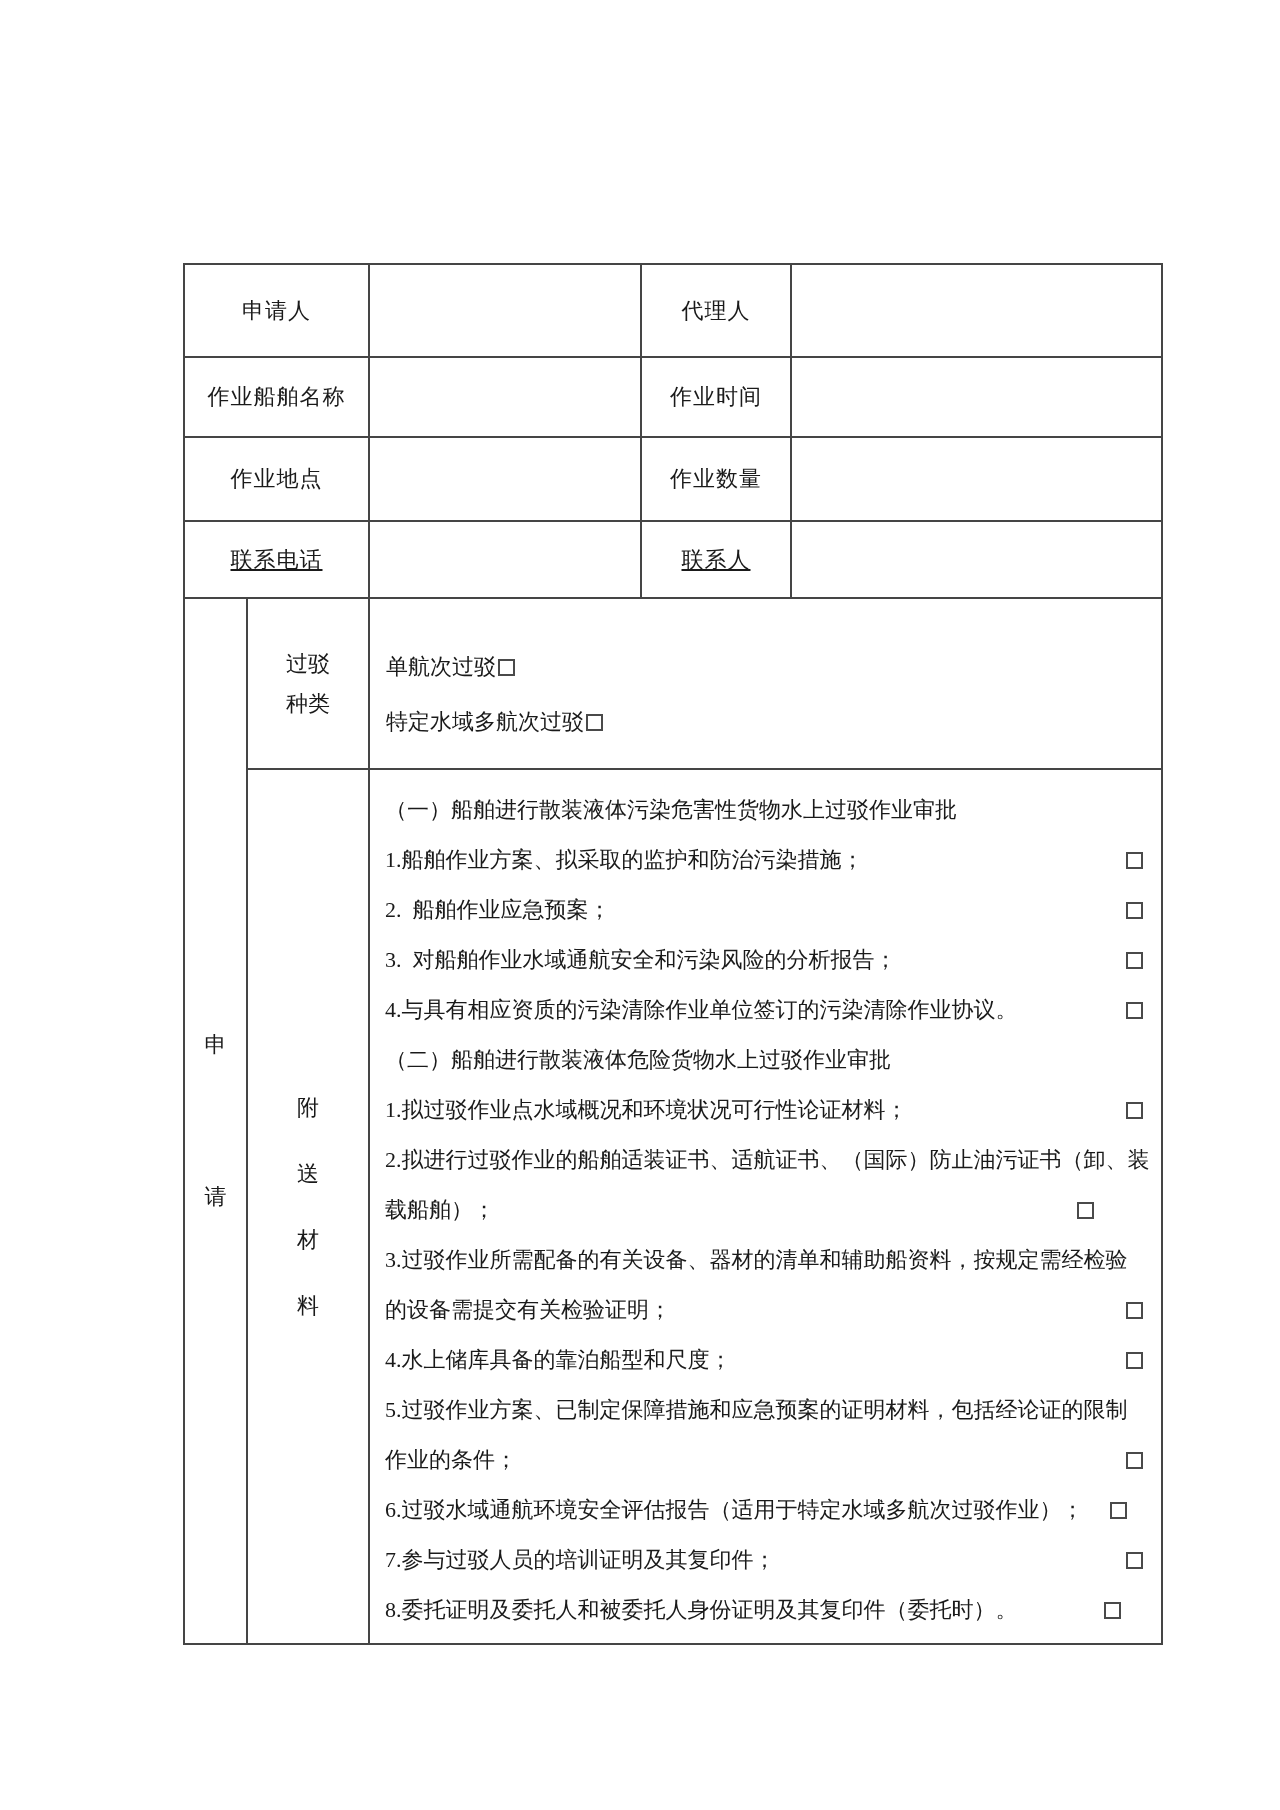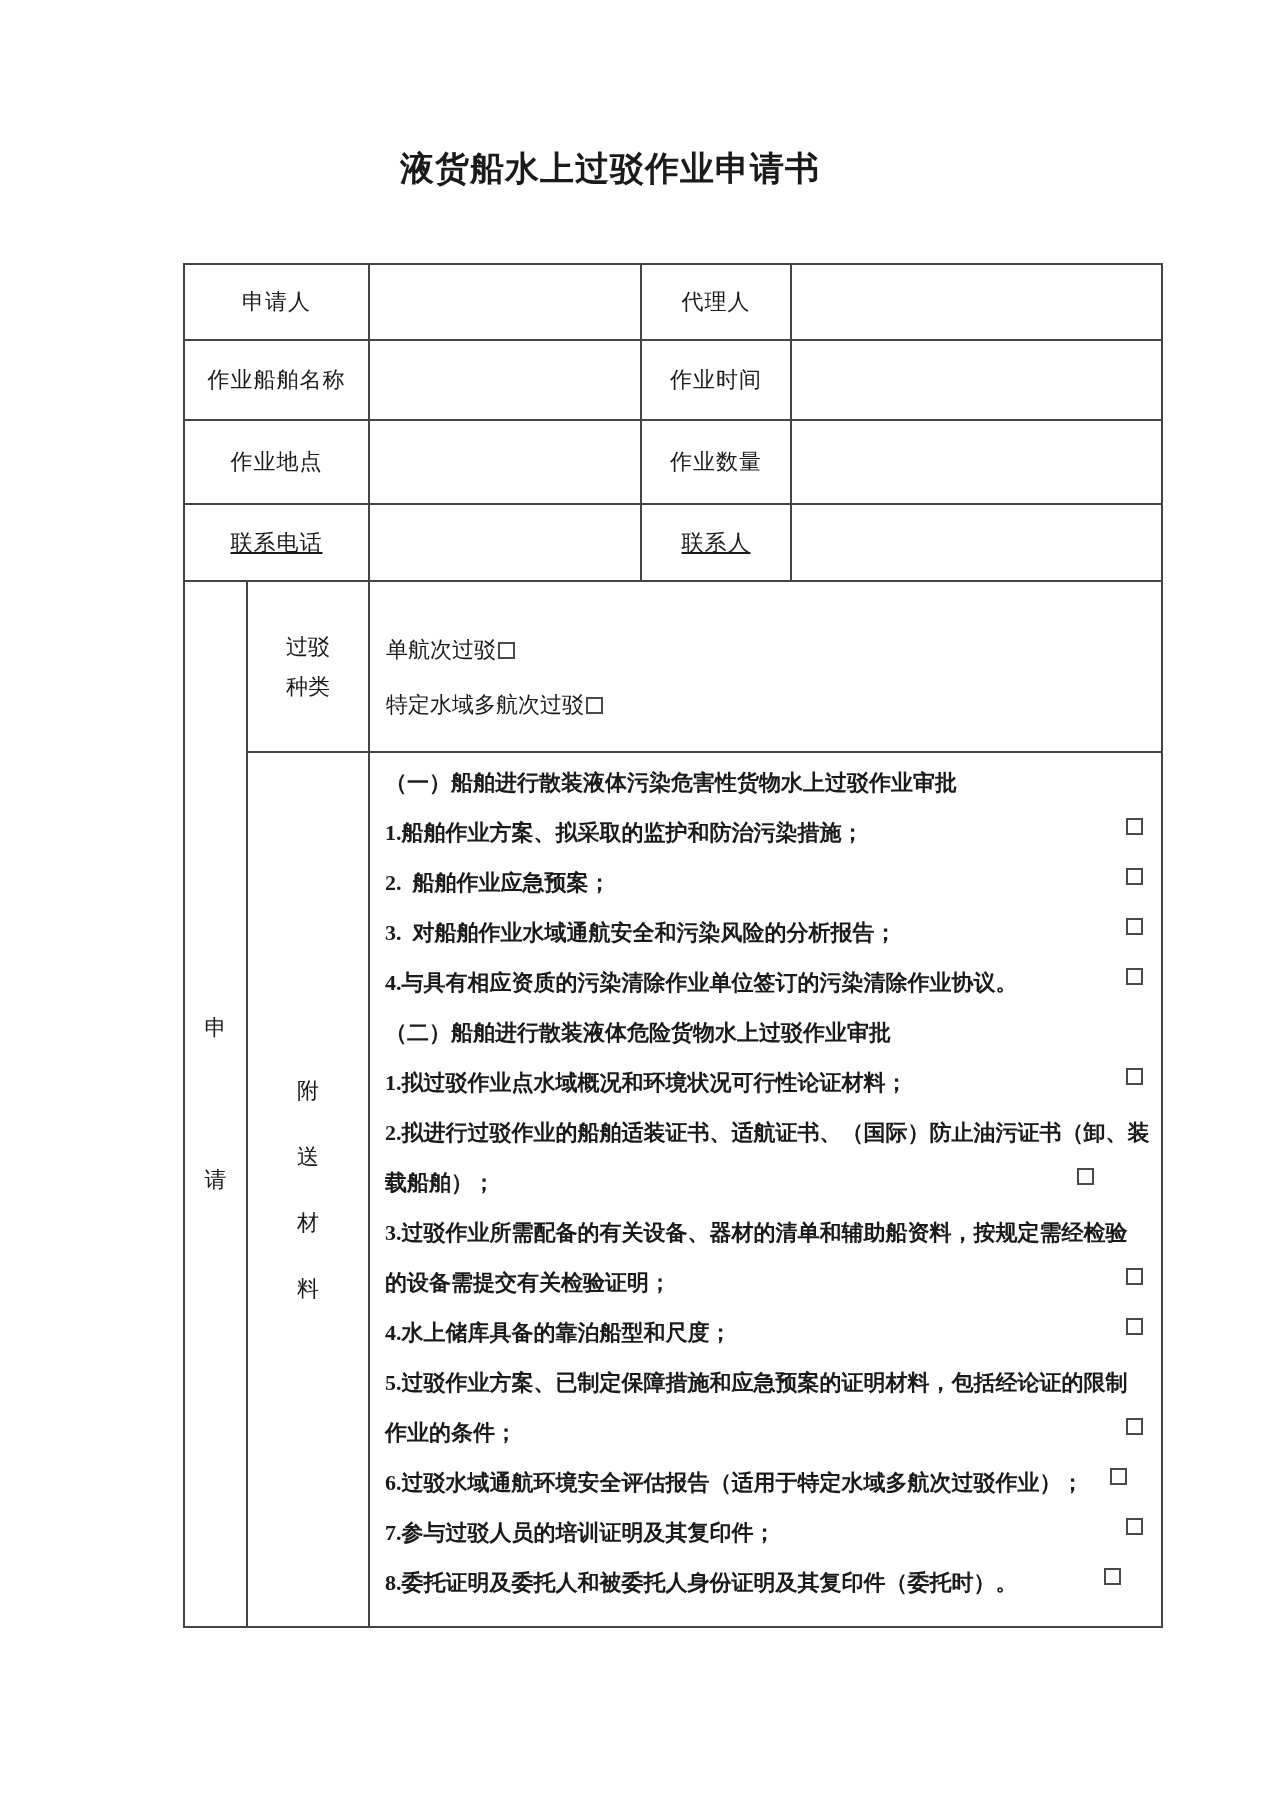--- a/index.html
+++ b/index.html
@@ -38,21 +38,21 @@
   }
   table.form td{
     border:2px solid var(--border-color);
     vertical-align:middle;
   }
   td.lbl{
     text-align:center;
     letter-spacing:1px;
   }
   td.val{background:var(--bg-color);}
-  .r1{height:76px;}
+  .r1{height:93px;}
   .r2{height:80px;}
   .r3{height:84px;padding-left:12px;}
   .r4{height:77px;text-decoration:underline;}
   .r-type{height:171px;}
   .r-mat{height:875px;}
   
   td.side-cell{text-align:center;}
   .vstack{
     display:flex;flex-direction:column;
     align-items:center;justify-content:center;
@@ -76,41 +76,40 @@
     white-space:pre;
   }
   
   td.mat-cell{vertical-align:top;}
   .mat-content{
     padding:7px 18px 0 15px;
     display:flex;flex-direction:column;
   }
   .mline{
     height:50px;
-    display:flex;align-items:flex-start;font-weight:bold;
+    display:flex;align-items:center;
   }
   .mtext{
     white-space:pre;
     flex:1 1 auto;
   }
   .checkbox{
     display:inline-block;
     width:17px;height:17px;
     border:2px solid #4a4a4a;
     background:var(--bg-color);
     flex:0 0 auto;
   }
   .type-line .checkbox{margin-left:2px;}
 </style>
 </head>
 <body>
 
 <div class="page">
 
-  <div class="doc-title">液货船水上过驳作业申请书</div>
 
   <table class="form">
     <colgroup>
       <col style="width:63px">
         <col style="width:122px">
         <col style="width:272px">
         <col style="width:150px">
         <col style="width:371px">
     </colgroup>
     <tbody>

